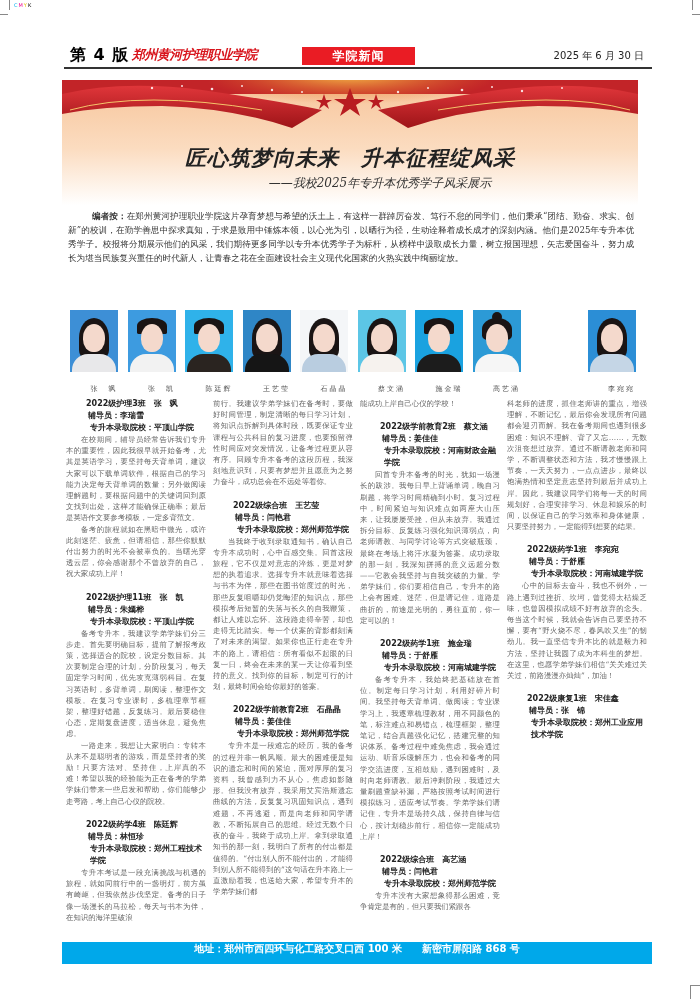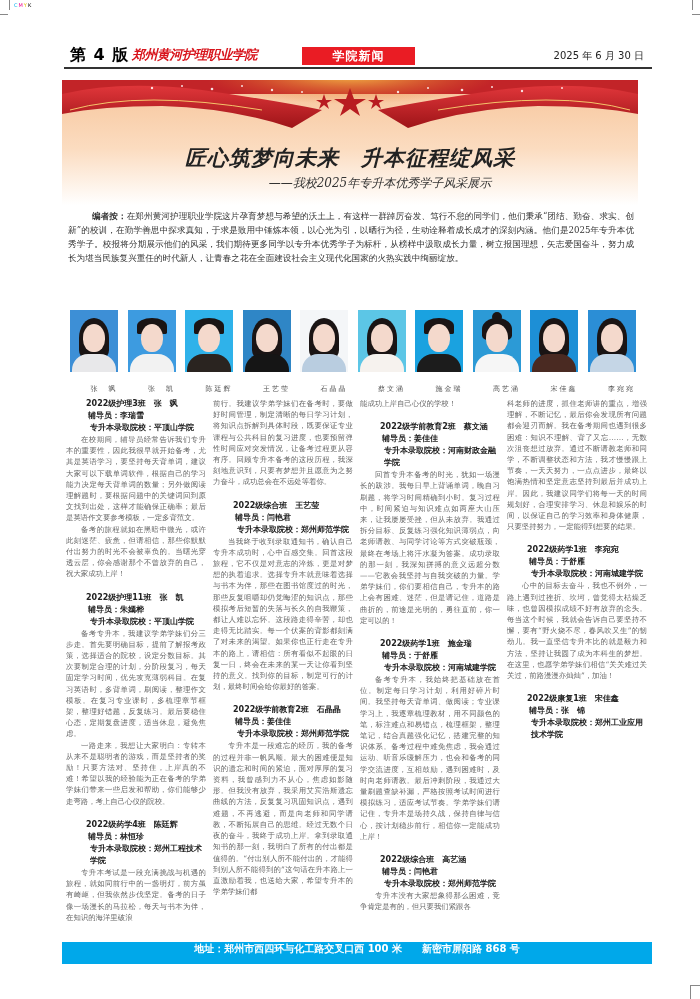--- a/index.html
+++ b/index.html
@@ -156,28 +156,20 @@
     </div>
     <div class="photo-card" style="left: 402.5px;">
       <div class="photo" style="background:#2c9ad6;">
         <div class="hair" style="height:22px;"></div>
         <div style="position:absolute;left:19px;top:2px;width:10px;height:10px;border-radius:50%;background:#1a1414;"></div>
         <div class="face"></div>
         <div class="body" style="background:#f6f6f6;"></div>
       </div>
       <div class="photo-name">高艺涵</div>
     </div>
-    <div class="photo-card" style="left: 460px;">
-      <div class="photo" style="background:#1d8fd6;">
-        <div class="hair" style="height:40px;"></div>
-        <div class="face"></div>
-        <div class="body" style="background:#4a2a22;"></div>
-      </div>
-      <div class="photo-name">宋佳鑫</div>
-    </div>
     <div class="photo-card" style="left: 517.5px;">
       <div class="photo" style="background:#2b8ed6;">
         <div class="hair" style="height:40px;"></div>
         <div class="face"></div>
         <div class="body" style="background:#c5d6e6;"></div>
       </div>
       <div class="photo-name">李宛宛</div>
     </div>
   </div>
 

